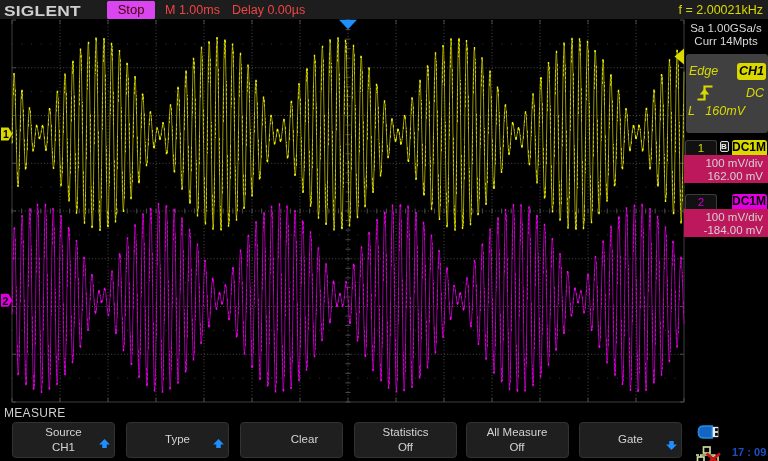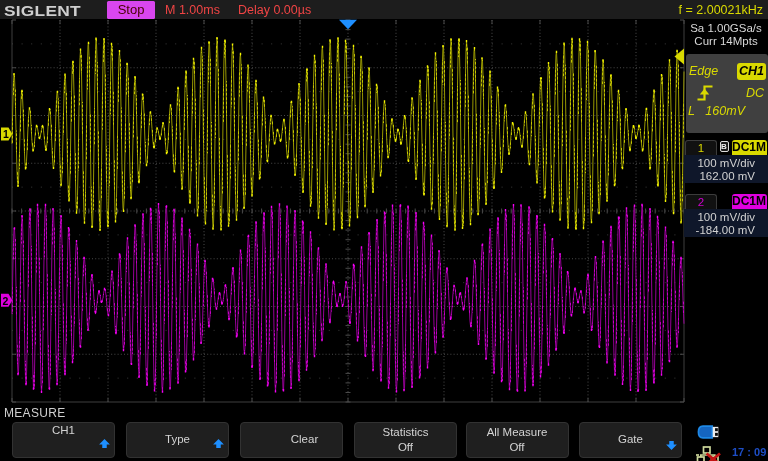--- a/index.html
+++ b/index.html
@@ -15,21 +15,21 @@
 .sbw { color:#d8d8d8; font-size:11.5px; }
 #sabox { position:absolute; left:686px; top:22px; width:80px; text-align:center; line-height:12.5px; }
 #trigpanel { position:absolute; left:686px; top:54px; width:82px; height:79px; background:#404040; border-radius:3px;font-style:italic; }
 .yel { color:#d9d900; }
 #trigpanel .row1 { position:absolute; left:3px; top:10px; font-size:12.5px; }
 #ch1badge { position:absolute; left:51px; top:9px; width:29px; height:17px; background:#d9d900; border-radius:3px; color:#000; font-weight:bold; font-size:12.5px; text-align:center; line-height:17px; }
 #dctxt { position:absolute; right:4px; top:32px; font-size:12.5px; }
 #ltxt { position:absolute; left:2px; top:50px; font-size:12.5px; }
 .chpanel { position:absolute; left:684px; width:84px; }
 .chtab { position:absolute; left:1px; top:0; width:32px; height:15px; background:#111; border:1px solid #3c3c3c; border-bottom:none; border-radius:3px 3px 0 0; font-size:11.5px; text-align:center; line-height:14px; }
-.chbody { position:absolute; left:0; width:84px; background:#0f172a; color:#d2d2d2; font-size:11.5px; text-align:right; padding-right:13px; }
+.chbody { position:absolute; left:0; width:84px; background:#be185d; color:#d2d2d2; font-size:11.5px; text-align:right; padding-right:5px; }
 .badge { position:absolute; left:47.5px; top:0px; width:35px; height:29px; border-radius:3px; color:#000; font-weight:bold; font-size:12px; text-align:center; line-height:14.5px; }
 #bicon { position:absolute; left:35.5px; top:1.5px; width:9px; height:11px; border:1px solid #dcdcdc; border-radius:2px; background:#1a1a1a; color:#f0f0f0; font-size:8px; font-weight:bold; text-align:center; line-height:9.5px; }
 
 #bottombar { position:absolute; left:0; top:404px; width:768px; height:57px; background:#000; }
 #measure { position:absolute; left:4px; top:2px; font-size:12px; color:#d0d0d0; letter-spacing:0.3px; }
 .btn { position:absolute; top:18px; width:103px; height:36px; background:#1f1f1f; border:1px solid #323232; border-radius:4px; color:#d4d4d4; font-size:11.5px; text-align:center; }
 .btn .l1 { margin-top:2px; line-height:15px; }
 .btn .l2 { line-height:15px; }
 .btn .single { line-height:33px; }
 .arr { position:absolute; }
@@ -92,21 +92,21 @@
   <path d="M1 127.5 h7.5 l3.8 6.5 l-3.8 6.5 h-7.5 z" fill="#d9d900"></path>
   <text x="3" y="138.3" font-size="10.5" font-weight="bold" fill="#000">1</text>
   <path d="M1 293.8 h7.5 l3.8 6.5 l-3.8 6.5 h-7.5 z" fill="#dd00dd"></path>
   <text x="2.6" y="304.6" font-size="10.5" font-weight="bold" fill="#000">2</text>
 </svg>
 
 <div id="topbar">
   <div id="logo">SIGLENT</div>
   <div id="stopbtn">Stop</div>
   <div class="tbt" style="left:165px;">M 1.00ms</div>
-  <div class="tbt" style="left:238px;">Delay 0.00µs</div>
+  <div class="tbt" style="left:232px;">Delay 0.00µs</div>
   <div id="ftxt">f = 2.00021kHz</div>
 </div>
 
 <div id="sabox" class="sbw">Sa 1.00GSa/s<br>Curr 14Mpts</div>
 
 <div id="trigpanel" class="yel">
   <div class="row1">Edge</div>
   <div id="ch1badge">CH1</div>
   <svg class="abs" style="left:10px;top:30px;" width="20" height="18" viewBox="0 0 20 18">
     <path d="M1.5 15.5 H8.5 V2.5 H16.5" stroke="#d9d900" stroke-width="2.2" fill="none"></path>
@@ -124,20 +124,21 @@
 </div>
 <div class="chpanel" style="top:193.5px;">
   <div class="chtab" style="color:#d000d0;">2</div>
   <div class="badge" style="background:#e000e0;">DC1M</div>
   <div class="chbody" style="top:15px; height:28.5px; padding-top:2px; line-height:13px;">100 mV/div<br>-184.00 mV</div>
 </div>
 
 <div id="bottombar">
   <div id="measure">MEASURE</div>
   <div class="btn" style="left:12px;">
+      <div class="l1">Source</div>
       <div class="l2">CH1</div>
     </div>
   <div class="btn" style="left:126px;">
       <div class="single">Type</div>
     </div>
   <div class="btn" style="left:240px;padding-left:26px;">
       <div class="single">Clear</div>
     </div>
   <div class="btn" style="left:354px;">
       <div class="l1">Statistics</div>

